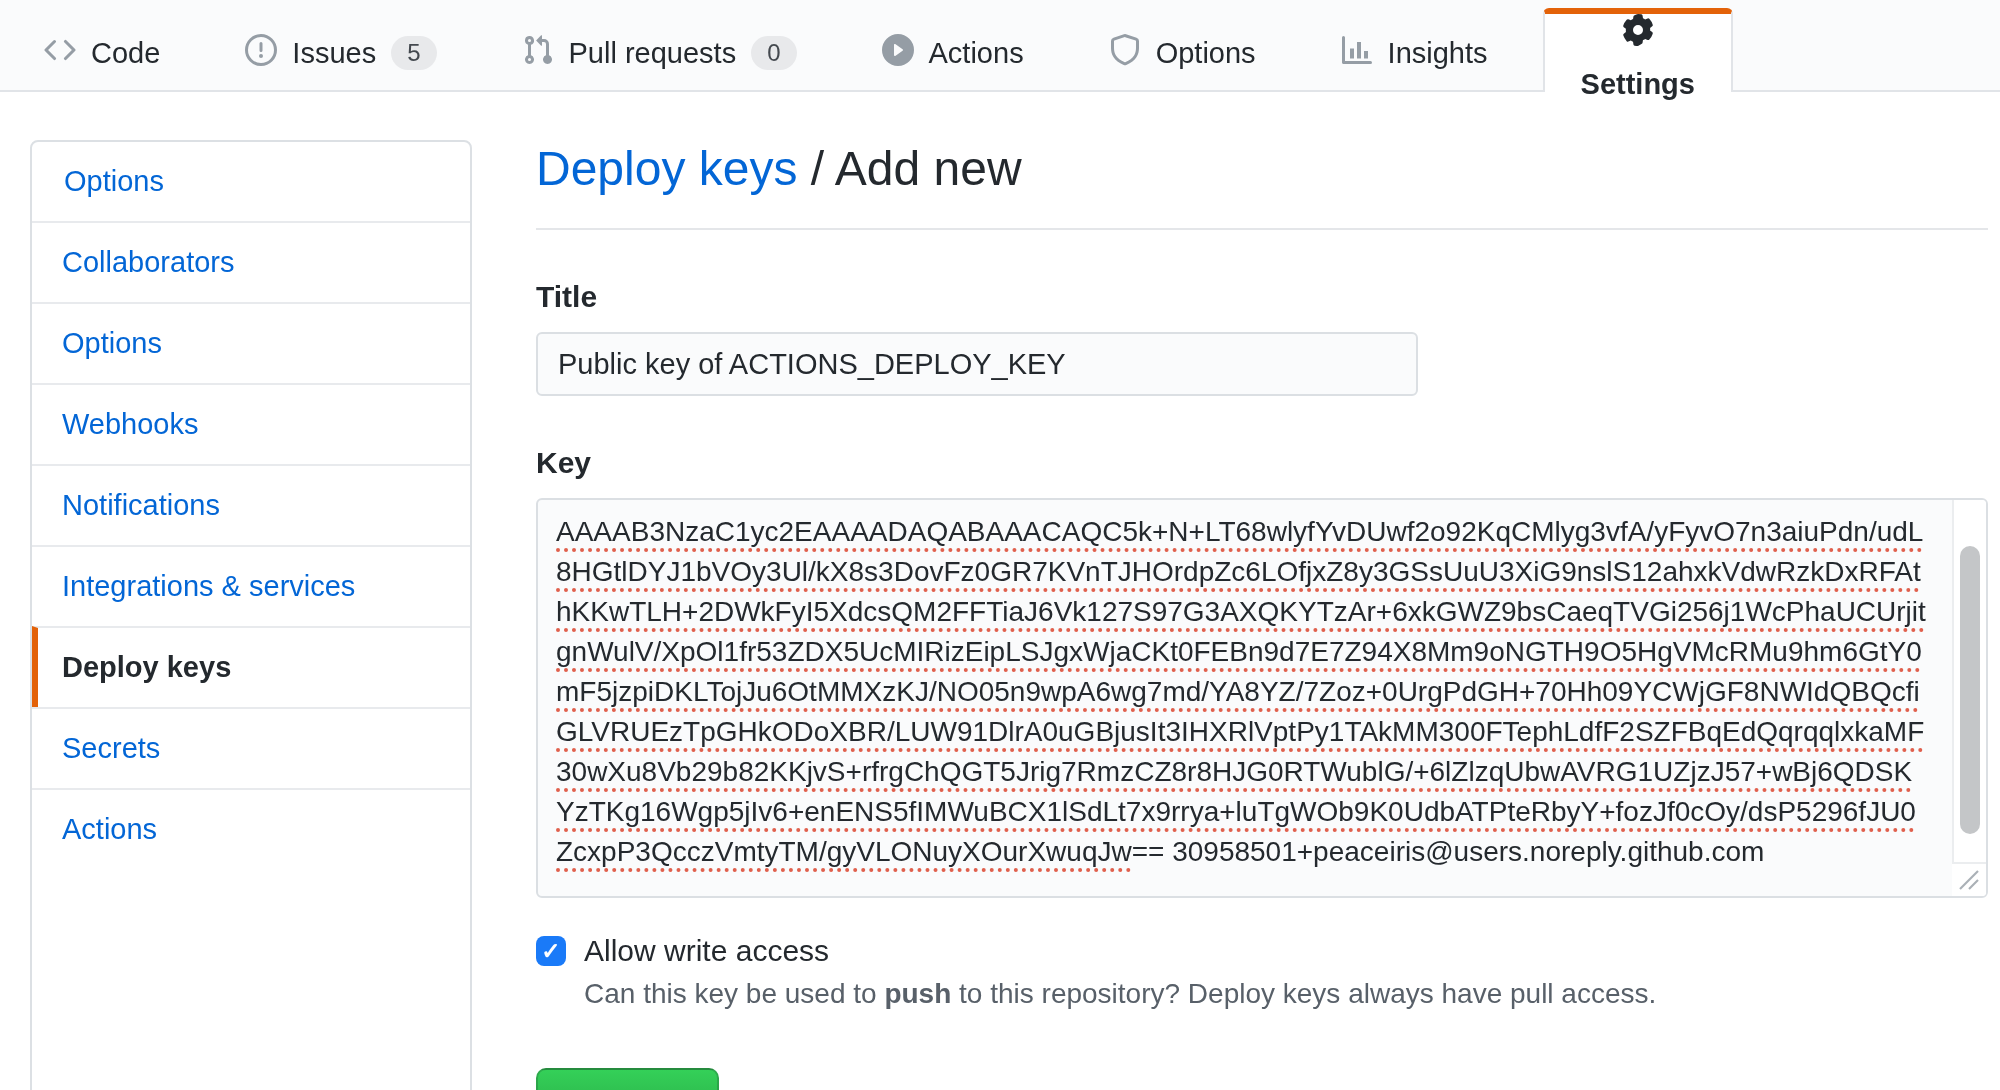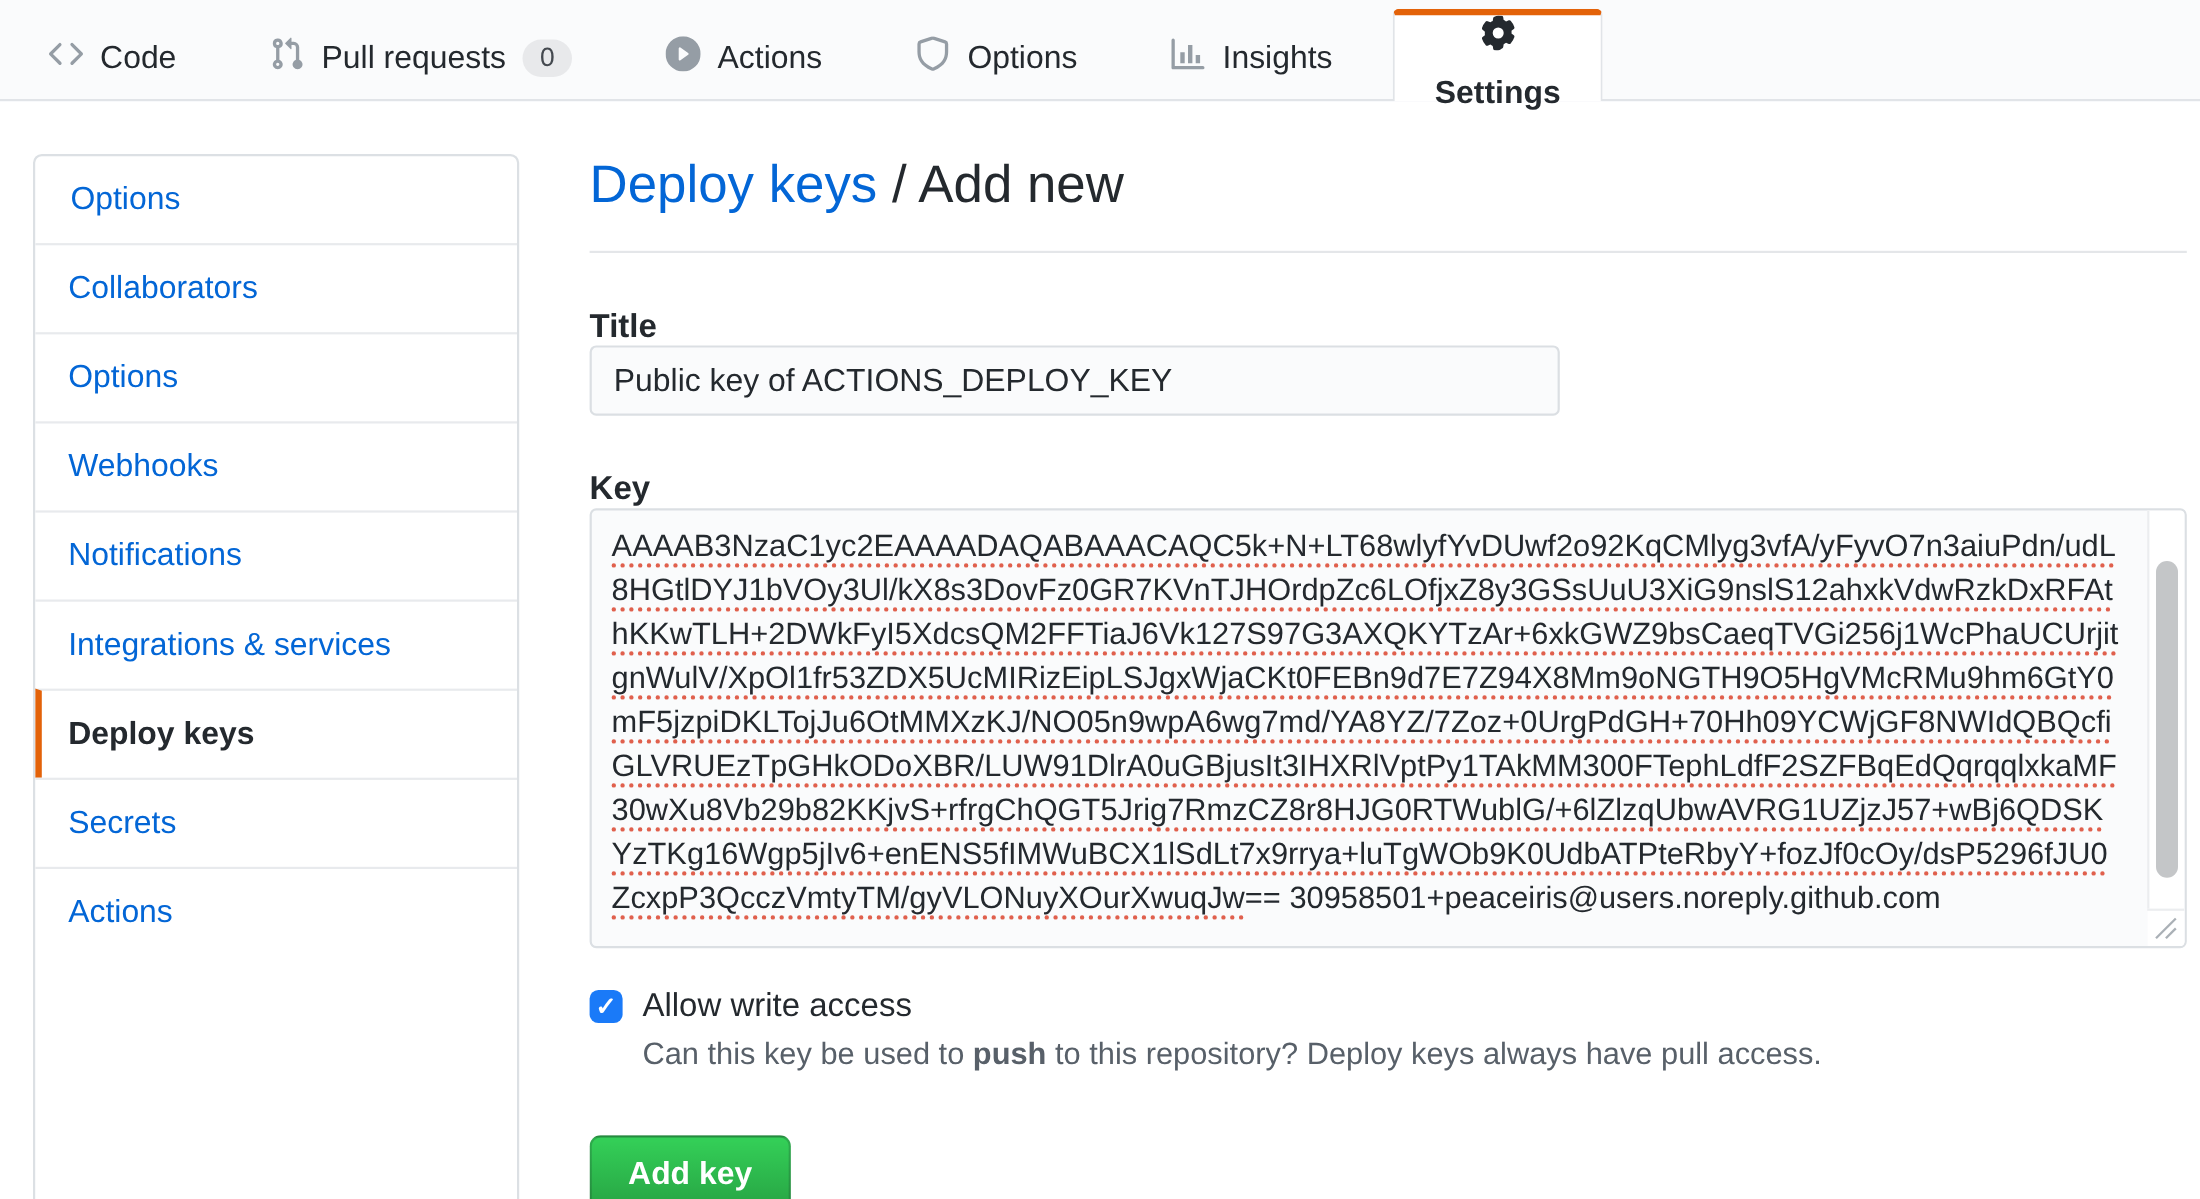--- a/index.html
+++ b/index.html
@@ -31,26 +31,26 @@
   .menu-item--active { color: #24292e; font-weight: 700;
     border-left: 6px solid #e36209; padding-left: 24px; }
 
   
   .main { margin-left: 64px; width: 1452px; flex: none; }
   .page-head { font-size: 48px; font-weight: 400; line-height: 58px; }
   .page-head a { color: #0366d6; text-decoration: none; cursor: pointer; }
   .head-rule { border: none; border-top: 2px solid #e4e6e9; margin-top: 30px; }
 
   .field-label { font-size: 30px; font-weight: 700; margin-top: 50px; }
-  .title-input { width: 882px; height: 64px; padding: 0 20px;
+  .title-input { margin-top: 18px; width: 882px; height: 64px; padding: 0 20px;
     font-size: 29px; font-family: "Liberation Sans", sans-serif; color: #24292e;
     background: #fafbfc; border: 2px solid #dbdfe3; border-radius: 6px; outline: none; display: block; }
 
   
-  .key-box { position: relative; width: 100%; height: 400px;
+  .key-box { position: relative; margin-top: 18px; width: 100%; height: 400px;
     background: #fafbfc; border: 2px solid #dbdfe3; border-radius: 6px; overflow: hidden; cursor: text; }
   .key-text { padding: 12px 56px 12px 18px; font-size: 28px; line-height: 40px;
     word-break: break-all; white-space: pre-wrap; }
   .key-underlined { text-decoration: underline dotted #e0604d;
     text-decoration-thickness: 4px; text-underline-offset: 7px; }
   .key-scrollbar { position: absolute; top: 0; right: 0; bottom: 0; width: 34px;
     background: #fff; border-left: 2px solid #ebedef; }
   .key-thumb { position: absolute; top: 46px; right: 6px; width: 20px; height: 288px;
     background: #c4c6c8; border-radius: 10px; cursor: pointer; }
   .key-resize { position: absolute; right: 0; bottom: 0; width: 34px; height: 34px;
@@ -75,20 +75,27 @@
 </style>
 </head>
 <body>
 
 <nav class="top-nav">
   <a class="tab">
     <span><svg viewBox="0 0 16 16" width="32" height="32">
           <path d="M4.72 3.22a.75.75 0 011.06 1.06L2.06 8l3.72 3.72a.75.75 0 11-1.06 1.06L.47 8.53a.75.75 0 010-1.06l4.25-4.25zm6.56 0a.75.75 0 10-1.06 1.06L13.94 8l-3.72 3.72a.75.75 0 101.06 1.06l4.25-4.25a.75.75 0 000-1.06l-4.25-4.25z"></path>
         </svg></span>
     <span>Code</span>
+  </a>
+  <a class="tab">
+    <span><svg viewBox="0 0 16 16" width="32" height="32">
+          <path d="M8 1.5a6.5 6.5 0 100 13 6.5 6.5 0 000-13zM0 8a8 8 0 1116 0A8 8 0 010 8zm9 3a1 1 0 11-2 0 1 1 0 012 0zm-.25-6.25a.75.75 0 00-1.5 0v3.5a.75.75 0 001.5 0v-3.5z"></path>
+        </svg></span>
+    <span>Issues</span>
+    <span class="counter">5</span>
   </a>
   <a class="tab">
     <span><svg viewBox="0 0 16 16" width="32" height="32">
           <path d="M1.5 3.25a2.25 2.25 0 113 2.122v5.256a2.251 2.251 0 11-1.5 0V5.372A2.25 2.25 0 011.5 3.25zm5.677-.177L9.573.677A.25.25 0 0110 .854V2.5h1A2.5 2.5 0 0113.5 5v5.628a2.251 2.251 0 11-1.5 0V5a1 1 0 00-1-1h-1v1.646a.25.25 0 01-.427.177L7.177 3.427a.25.25 0 010-.354zM3.75 2.5a.75.75 0 100 1.5.75.75 0 000-1.5zm0 9.5a.75.75 0 100 1.5.75.75 0 000-1.5zm8.25.75a.75.75 0 111.5 0 .75.75 0 01-1.5 0z"></path>
         </svg></span>
     <span>Pull requests</span>
     <span class="counter">0</span>
   </a>
   <a class="tab">
     <span><svg viewBox="0 0 16 16" width="32" height="32">

